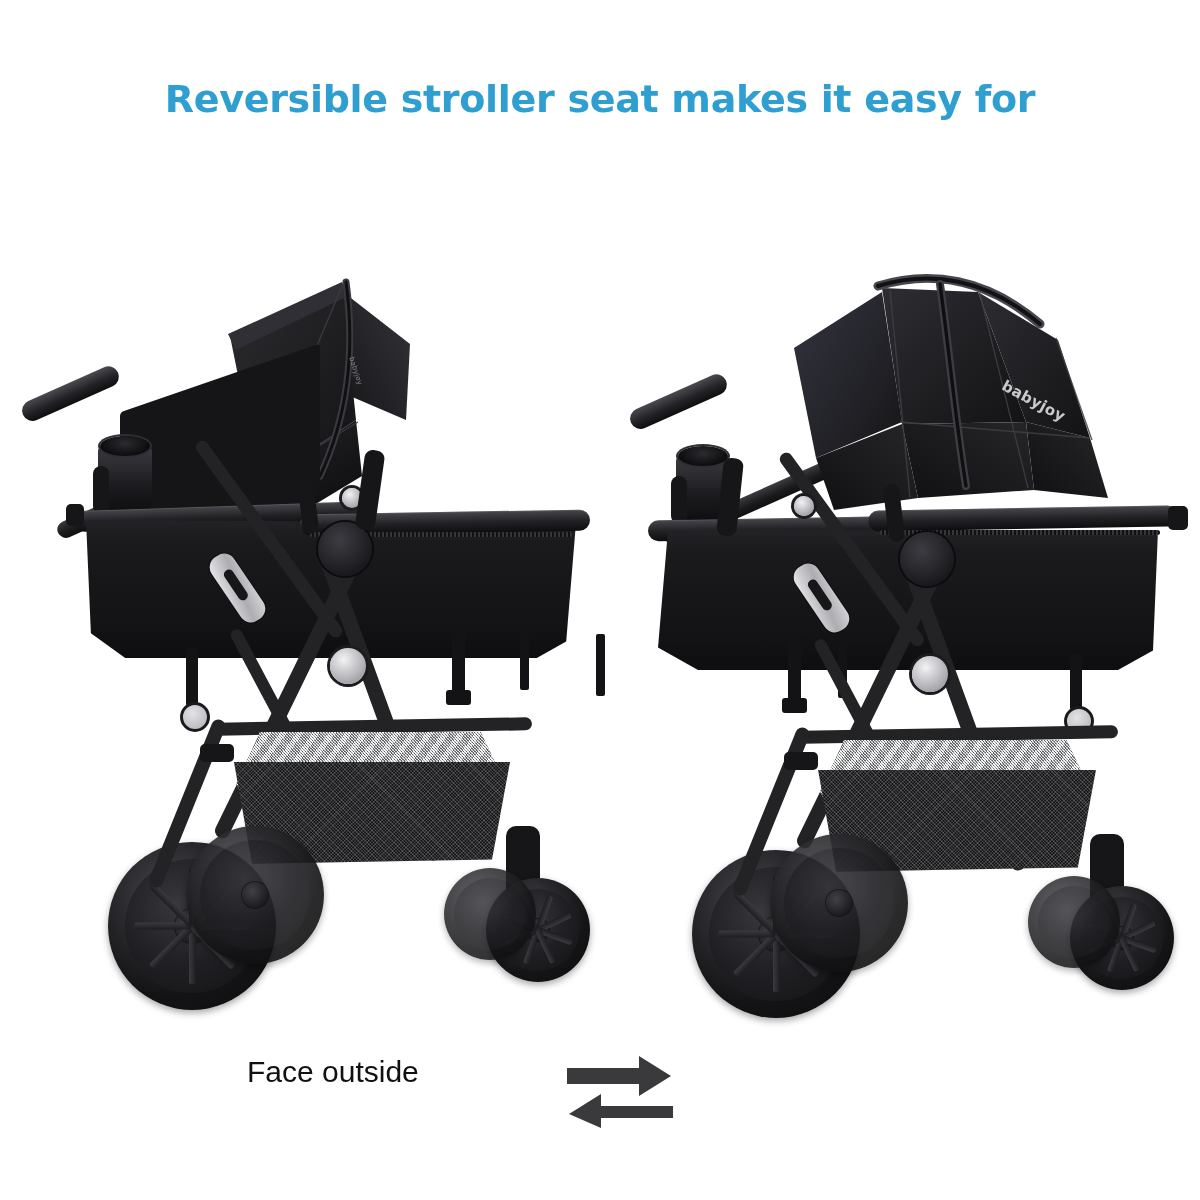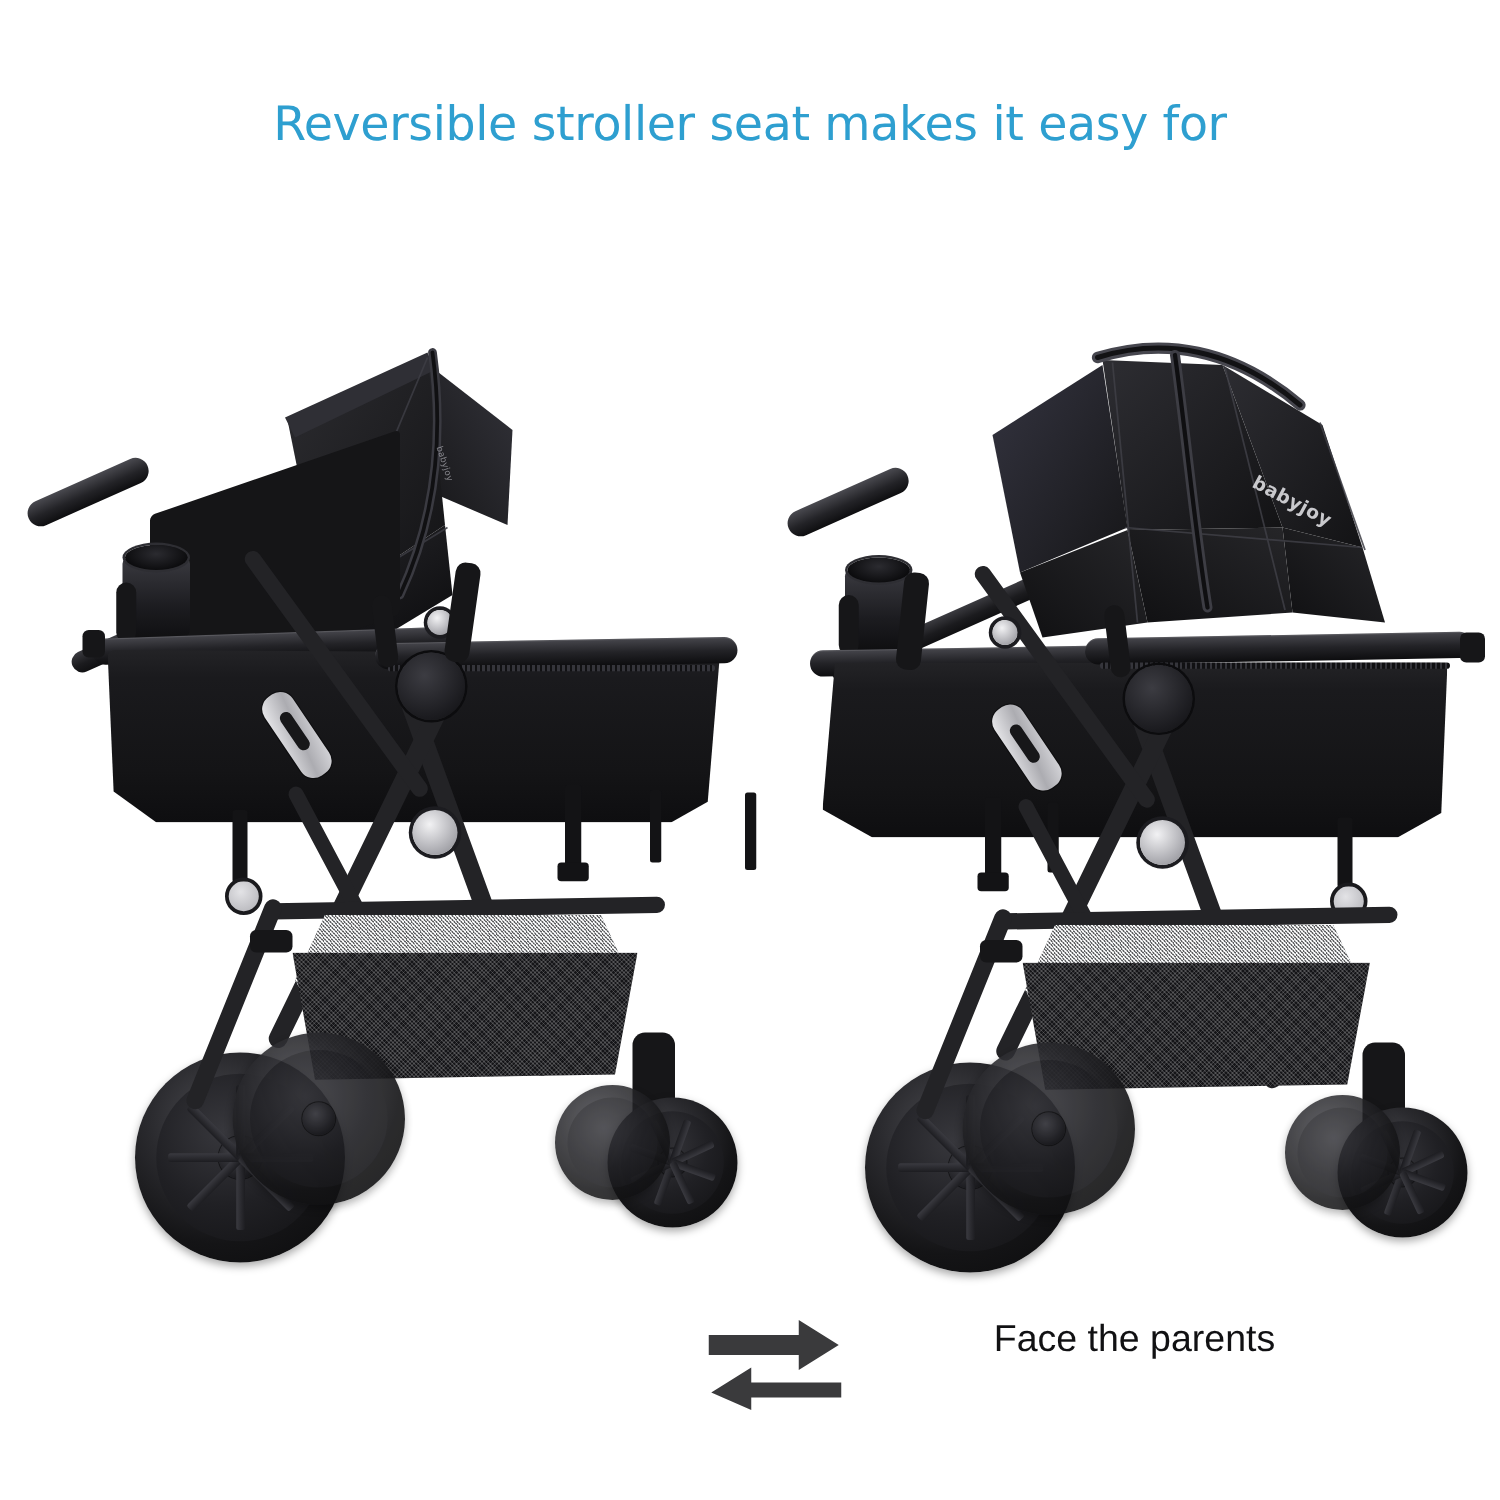--- a/index.html
+++ b/index.html
@@ -17,21 +17,21 @@
 
   
   .headline {
     position: absolute;
     left: 0;
     top: 72px;
     width: 1200px;
     text-align: center;
     color: #2e9fd0;
     font-family: "DejaVu Sans", sans-serif;
-    font-weight: 400;
+    font-weight: 700;
     font-size: 38px;
     line-height: 54px;
     letter-spacing: -0.3px;
   }
   .headline .hl-line { display: block; white-space: nowrap; }
 
   
   .stage {
     position: absolute;
     left: 0;
@@ -485,24 +485,24 @@
       </div>
 
       <div class="pt frame" style="left:198px; top:478px; width:14px; height:180px; transform:rotate(22deg); transform-origin:top center;"></div>
       <div class="pt frameDk" style="left:184px; top:502px; width:34px; height:18px; border-radius:5px;"></div>
     </div>
   </div>
 
 </div>
 
 <div class="footer">
+  <div class="cap cap-left">Face outside</div>
 
   <div class="arrows">
     <svg width="110" height="76" viewBox="0 0 110 76">
 
       <path d="M2 14 L74 14 L74 2 L106 22 L74 42 L74 30 L2 30 Z" fill="#3a3a3c"></path>
 
       <path d="M108 52 L36 52 L36 40 L4 60 L36 74 L36 64 L108 64 Z" fill="#3a3a3c"></path>
     </svg>
   </div>
 
-  <div class="cap cap-right">Face the parents</div>
 </div>
 
 </body></html>

